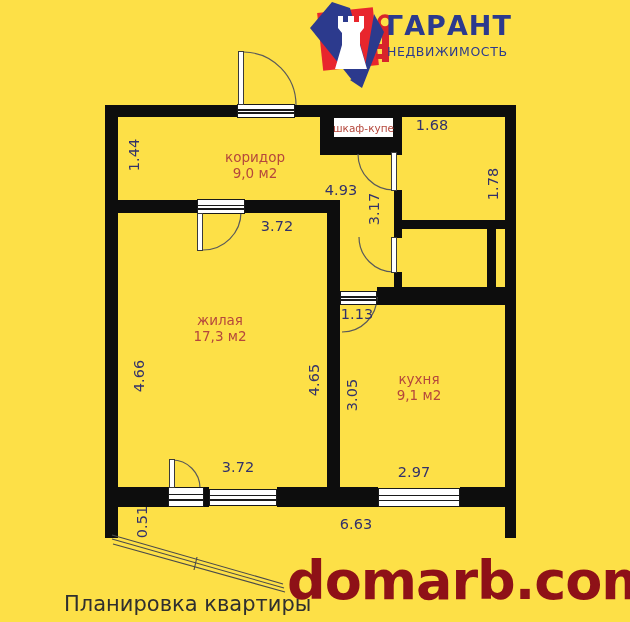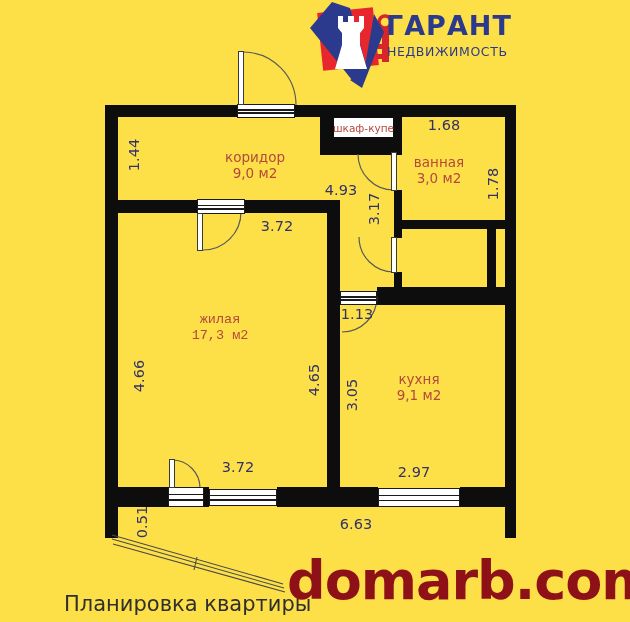--- a/index.html
+++ b/index.html
@@ -116,36 +116,32 @@
   </svg>
 
   <div class="wardrobe">
     <span>шкаф-купе</span>
   </div>
 
   <div class="room" style="left:255px;top:165px;">
     <div>коридор</div>
     <div>9,0 м2</div>
   </div>
-  <div class="room" style="left:439px;top:170px;">
-    <div>ванная</div>
-    <div>3,0 м2</div>
-  </div>
-  <div class="room" style="left:220px;top:328px;font-family:Liberation Mono, monospace;">
+  <div class="room" style="left:220px;top:328px;">
     <div>жилая</div>
     <div>17,3 м2</div>
   </div>
   <div class="room" style="left:419px;top:387px;">
     <div>кухня</div>
     <div>9,1 м2</div>
   </div>
 
   <div class="dim v" style="left:134px;top:155px;">1.44</div>
   <div class="dim" style="left:317px;top:190px;margin-left:24px;">4.93</div>
-  <div class="dim" style="left:444px;top:125px;">1.68</div>
+  <div class="dim" style="left:432px;top:125px;">1.68</div>
   <div class="dim v" style="left:493px;top:184px;">1.78</div>
   <div class="dim v" style="left:374px;top:209px;">3.17</div>
   <div class="dim" style="left:357px;top:283px;margin-top:31px;">1.13</div>
   <div class="dim" style="left:277px;top:226px;">3.72</div>
   <div class="dim v" style="left:139px;top:376px;">4.66</div>
   <div class="dim v" style="left:314px;top:380px;">4.65</div>
   <div class="dim v" style="left:352px;top:395px;">3.05</div>
   <div class="dim" style="left:238px;top:467px;">3.72</div>
   <div class="dim" style="left:414px;top:472px;">2.97</div>
   <div class="dim" style="left:356px;top:524px;">6.63</div>

